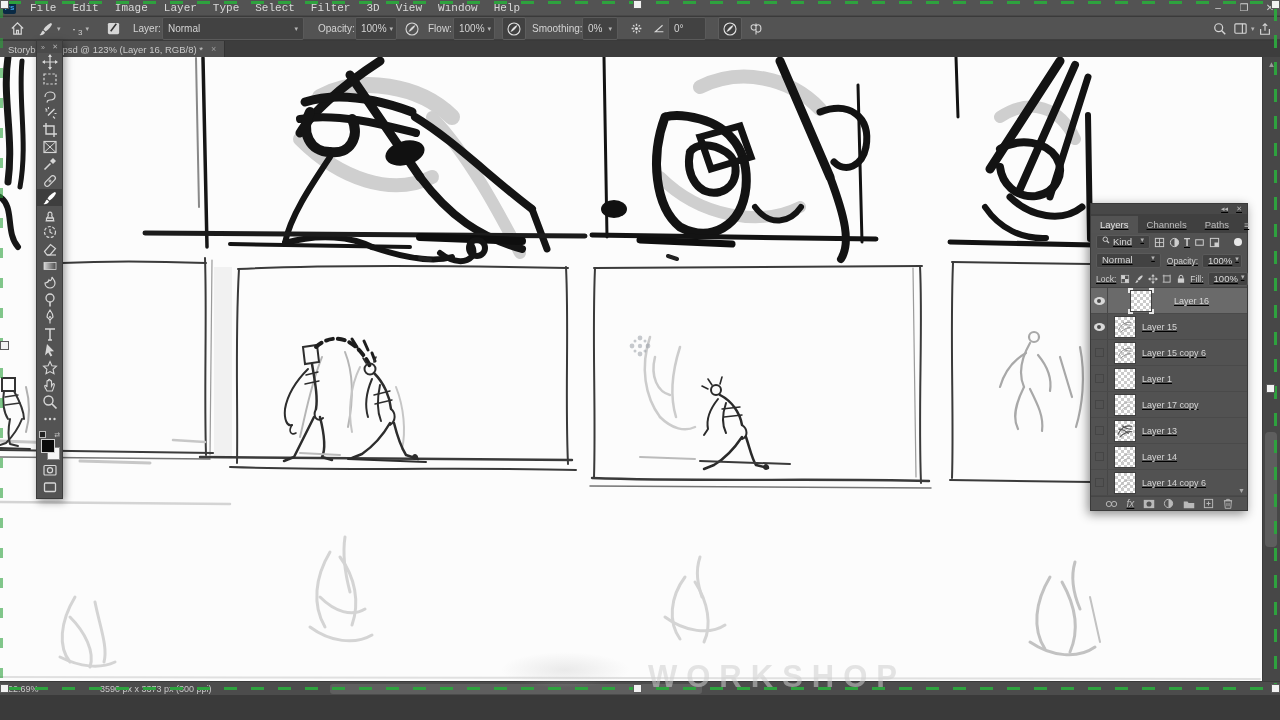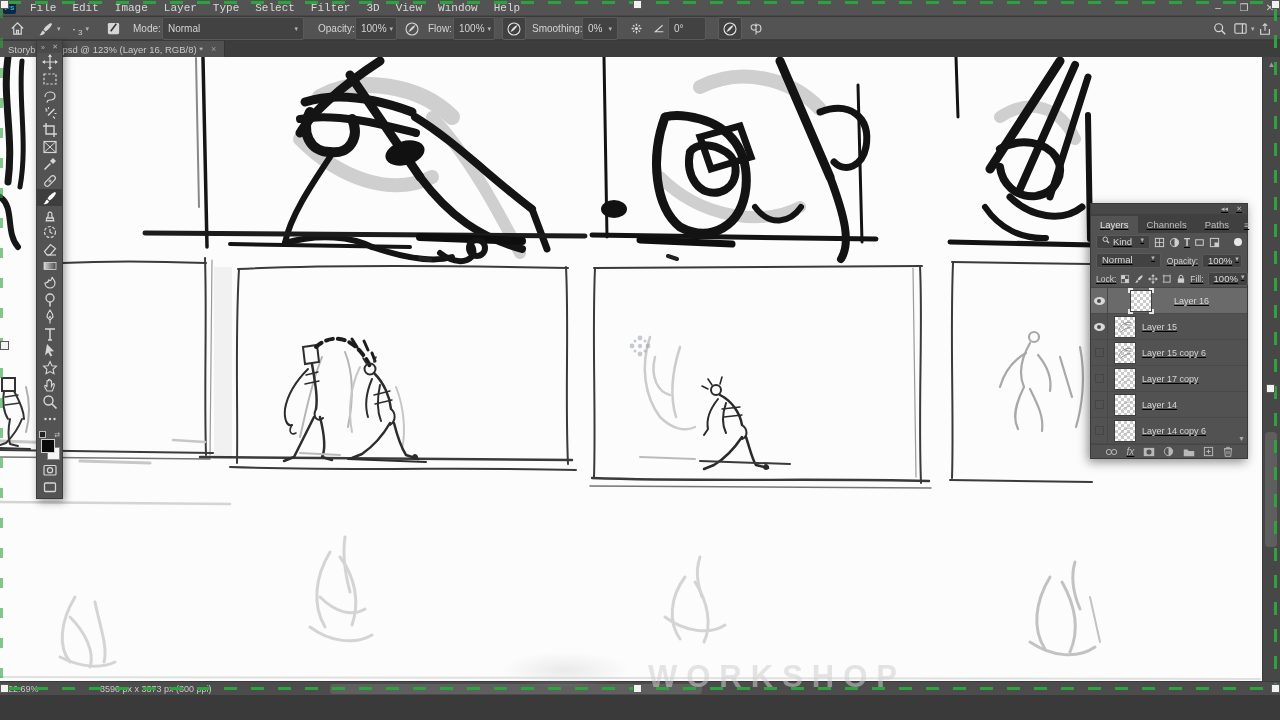--- a/index.html
+++ b/index.html
@@ -152,21 +152,21 @@
     <span style="font-size:12px;color:#e8e8e8">·</span>
     <span style="font-size:8px;color:#cfcfcf;margin:8px 0 0 2px">3</span>
     <span class="caret">▾</span>
   </div>
   <div class="opt oicon" style="left:106px">
     <svg width="15" height="15" viewBox="0 0 16 16">
         <rect x="2" y="2" width="12" height="12" rx="1.5" fill="#d6d6d6"></rect>
         <path d="M11 3L5 11" stroke="#333" stroke-width="1.6"></path>
       </svg>
   </div>
-  <div class="opt" style="left:133px">Mode:</div>
+  <div class="opt" style="left:133px">Layer:</div>
   <div class="opt field" style="left:162px; width:142px; justify-content:space-between">
     <span>Normal</span>
       <span class="caret">▾</span>
   </div>
   <div class="opt" style="left:318px">Opacity:</div>
   <div class="opt field" style="left:355px; width:42px; justify-content:space-between">
     <span>100%</span>
       <span class="caret">▾</span>
   </div>
   <div class="opt oicon" style="left:404px">
@@ -741,26 +741,44 @@
           <svg viewBox="0 0 22 22">
             <path d="M4 14c3-6 8-9 14-8M6 17c4-4 9-6 12-5M9 6c2 2 5 3 8 3" stroke="#8a8a8a" fill="none" stroke-width="1.1"></path>
           </svg>
         </div>
         <span class="layer-name">Layer 15 copy 6</span>
       </div>
       <div class="layer-row">
         <div class="eye-cell">
           <span class="eye-off"></span>
         </div>
+        <div class="thumb"></div>
+        <span class="layer-name">Layer 1</span>
+      </div>
+      <div class="layer-row">
+        <div class="eye-cell">
+          <span class="eye-off"></span>
+        </div>
         <div class="thumb">
           <svg viewBox="0 0 22 22">
             <path d="M5 15c3-5 7-8 12-7M7 17c3-3 7-5 10-4" stroke="#b5b5b5" fill="none" stroke-width="1.1"></path>
           </svg>
         </div>
         <span class="layer-name">Layer 17 copy</span>
+      </div>
+      <div class="layer-row">
+        <div class="eye-cell">
+          <span class="eye-off"></span>
+        </div>
+        <div class="thumb">
+          <svg viewBox="0 0 22 22">
+            <path d="M3 15c4-8 9-11 16-9M5 18c5-5 10-7 14-6M8 5c3 3 7 4 10 4M4 9c4 0 8 2 11 5" stroke="#555" fill="none" stroke-width="1.3"></path>
+          </svg>
+        </div>
+        <span class="layer-name">Layer 13</span>
       </div>
       <div class="layer-row">
         <div class="eye-cell">
           <span class="eye-off"></span>
         </div>
         <div class="thumb">
           <svg viewBox="0 0 22 22">
             <path d="M5 15c3-5 7-8 12-7M7 17c3-3 7-5 10-4" stroke="#b5b5b5" fill="none" stroke-width="1.1"></path>
           </svg>
         </div>

